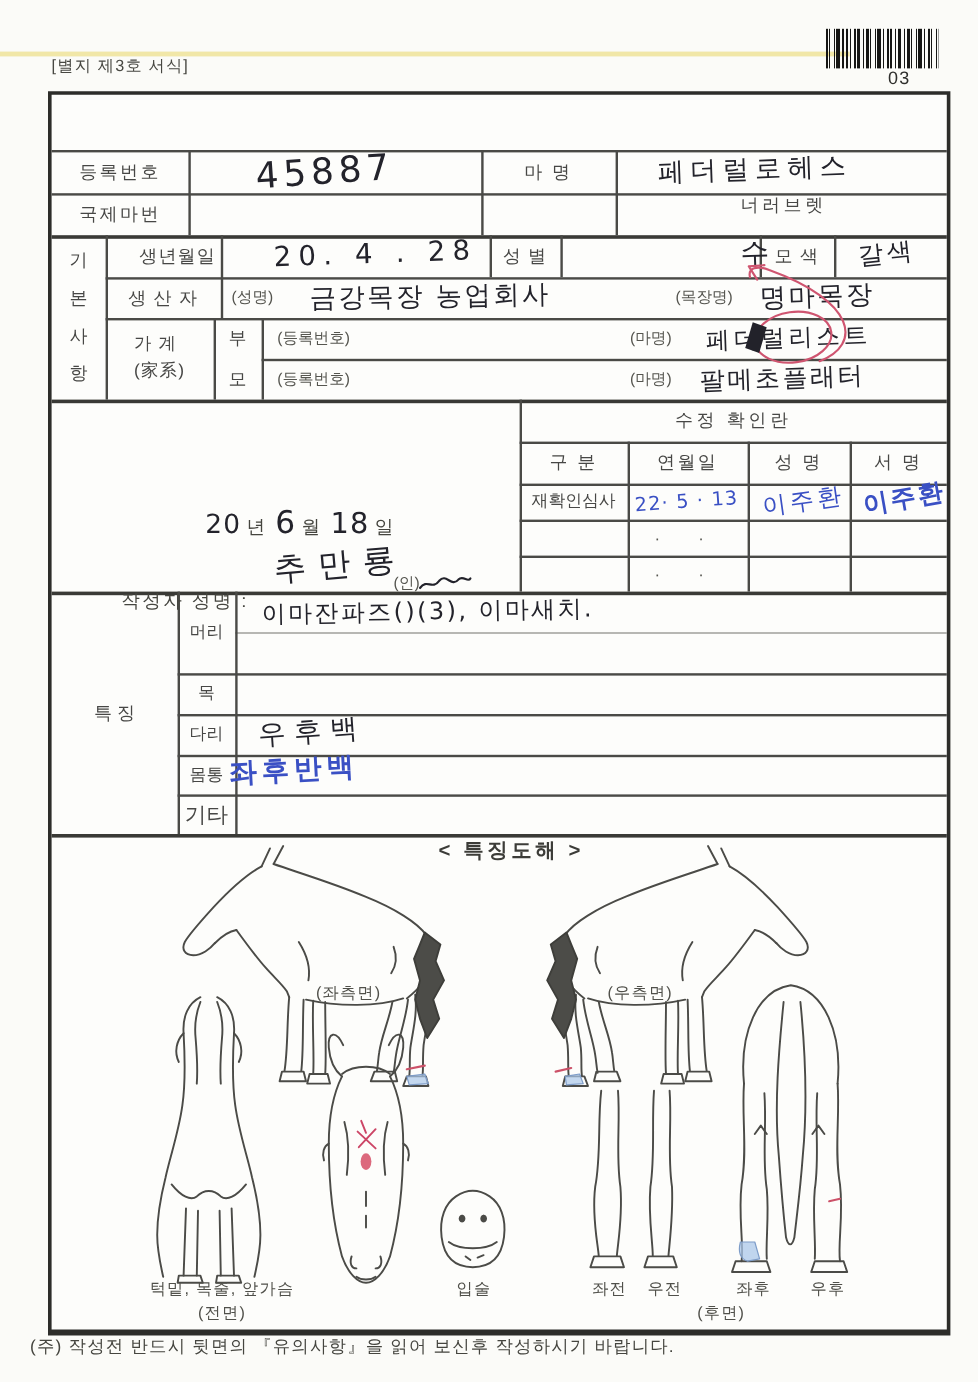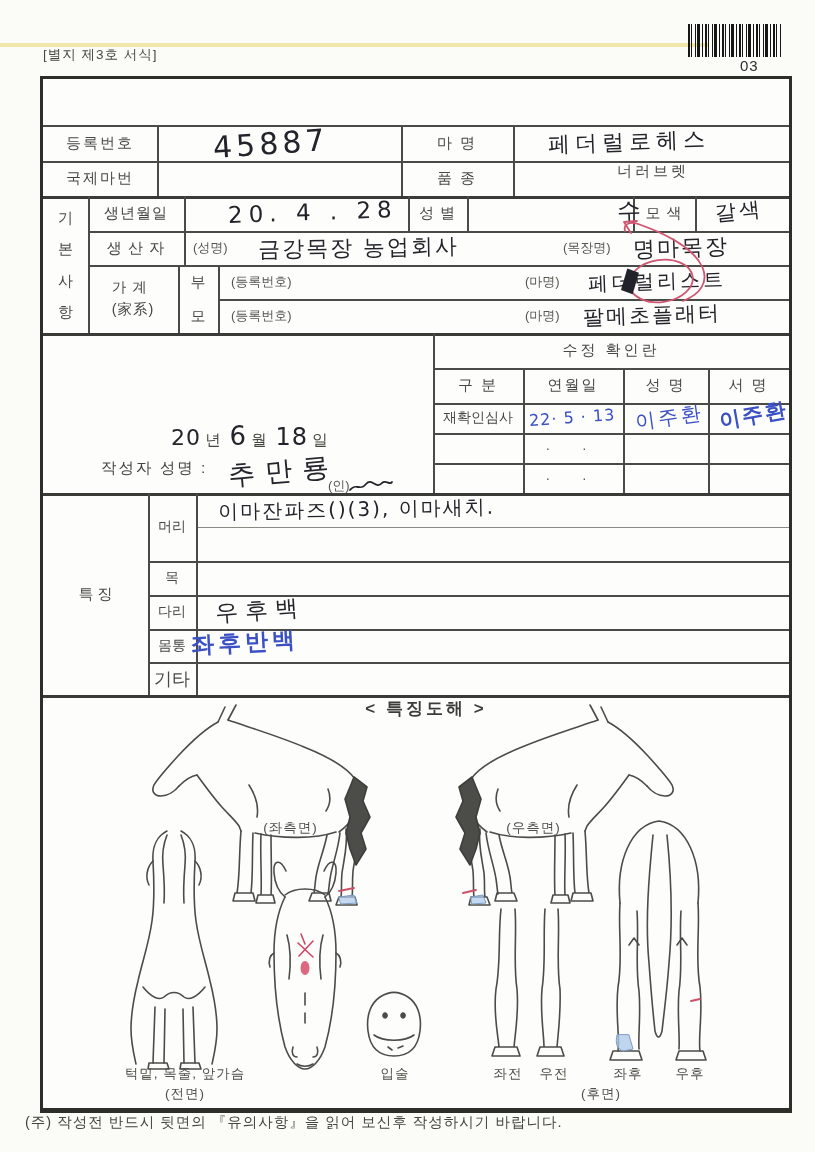--- a/index.html
+++ b/index.html
@@ -83,28 +83,27 @@
     <div class="vline" style="left:580px;top:289px;height:125px;"></div>
     <div class="vline" style="left:665px;top:289px;height:125px;"></div>
     <div class="vline" style="left:105px;top:414px;height:202px;"></div>
     <div class="vline" style="left:153px;top:414px;height:202px;"></div>
 
     <div class="cell" style="left:0;top:46px;width:114px;height:36px;">등록번호</div>
     <div class="hw" style="left:170px;top:50px;font-size:30px;letter-spacing:4px;transform:rotate(-4deg);">45887</div>
     <div class="cell" style="left:358px;top:46px;width:112px;height:36px;">마    명</div>
     <div class="hw" style="left:505px;top:52px;font-size:22px;letter-spacing:5px;">페더럴로헤스</div>
     <div class="cell" style="left:0;top:82px;width:114px;height:35px;">국제마번</div>
-    <div class="cell" style="left:358px;top:82px;width:112px;height:35px;">품    종</div>
     <div class="cell" style="left:472px;top:82px;width:276px;height:20px;letter-spacing:3px;">너러브렛</div>
 
     <div class="cell preline" style="left:0;top:117px;width:45px;height:137px;line-height:2.1;letter-spacing:0;">기
 본
 사
 항</div>
-    <div class="cell" style="left:45px;top:117px;width:96px;height:35px;letter-spacing:1px;">생년월일</div>
+    <div class="cell" style="left:45px;top:117px;width:96px;height:35px;letter-spacing:1px;padding-left:12px;">생년월일</div>
     <div class="hw" style="left:185px;top:122px;font-size:23px;letter-spacing:6px;">20.  4 .  28</div>
     <div class="cell" style="left:365px;top:117px;width:59px;height:35px;letter-spacing:1px;">성 별</div>
     <div class="hw" style="left:574px;top:120px;font-size:24px;">수</div>
     <div class="cell" style="left:590px;top:117px;width:62px;height:35px;letter-spacing:1px;">모 색</div>
     <div class="hw" style="left:672px;top:122px;font-size:21px;transform:rotate(-6deg);letter-spacing:3px;">갈색</div>
 
     <div class="cell" style="left:45px;top:152px;width:96px;height:34px;letter-spacing:1px;">생 산 자</div>
     <div class="cell left hint" style="left:150px;top:152px;width:60px;height:34px;">(성명)</div>
     <div class="hw" style="left:215px;top:158px;font-size:22px;letter-spacing:2px;transform:rotate(-1deg);">금강목장 농업회사</div>
     <div class="cell left hint" style="left:520px;top:152px;width:60px;height:34px;">(목장명)</div>
@@ -122,21 +121,21 @@
     <div class="hw" style="left:540px;top:226px;font-size:21px;letter-spacing:2px;">팔메초플래터</div>
 
     <div class="abs" style="left:128px;top:344px;font-size:15.5px;color:#45453f;">
       <span class="hw" style="position:static;font-size:22px;">20</span>
       <span>년</span>&nbsp;
       <span class="hw" style="position:static;font-size:26px;">6</span>
       <span>월</span>&nbsp;
       <span class="hw" style="position:static;font-size:24px;">18</span>
       <span>일</span>
     </div>
-    <div class="abs" style="left:58px;top:379px;font-size:15.5px;letter-spacing:2px;color:#45453f;">작성자 성명 :</div>
+    <div class="abs" style="left:58px;top:412px;font-size:15.5px;letter-spacing:2px;color:#45453f;">작성자 성명 :</div>
     <div class="hw" style="left:185px;top:378px;font-size:27px;letter-spacing:10px;transform:rotate(-5deg);">추만룡</div>
     <div class="abs sig-note" style="left:285px;top:398px;">(인)</div>
     <svg class="abs" style="left:305px;top:395px;" width="46" height="22" viewBox="0 0 46 22">
       <path d="M2,16 C8,8 12,18 18,10 C24,3 28,16 34,9 C38,5 42,12 44,8" fill="none" stroke="#23232b" stroke-width="1.8" stroke-linecap="round"></path>
     </svg>
 
     <div class="cell" style="left:390px;top:254px;width:356px;height:35px;letter-spacing:3px;">수정 확인란</div>
     <div class="cell" style="left:390px;top:289px;width:90px;height:35px;">구 분</div>
     <div class="cell" style="left:480px;top:289px;width:100px;height:35px;">연월일</div>
     <div class="cell" style="left:580px;top:289px;width:85px;height:35px;">성 명</div>

